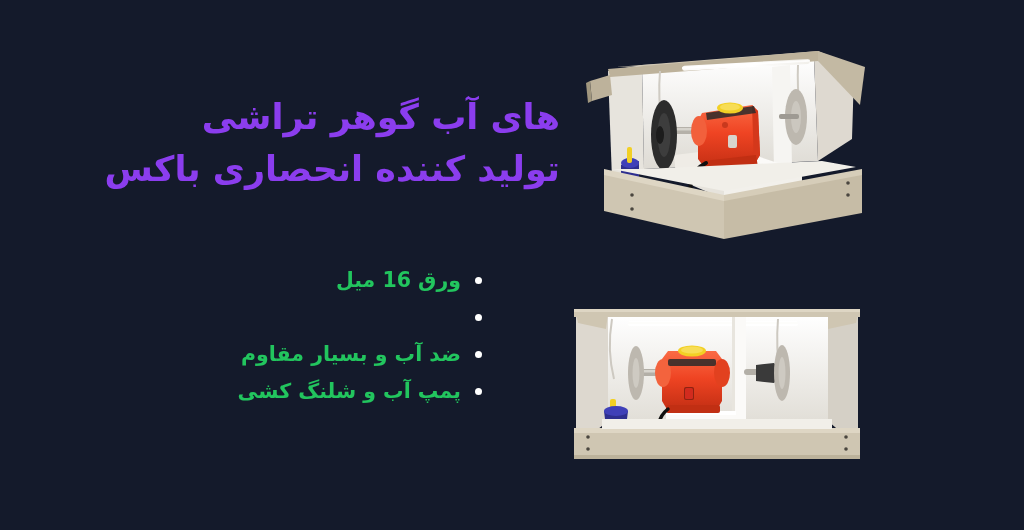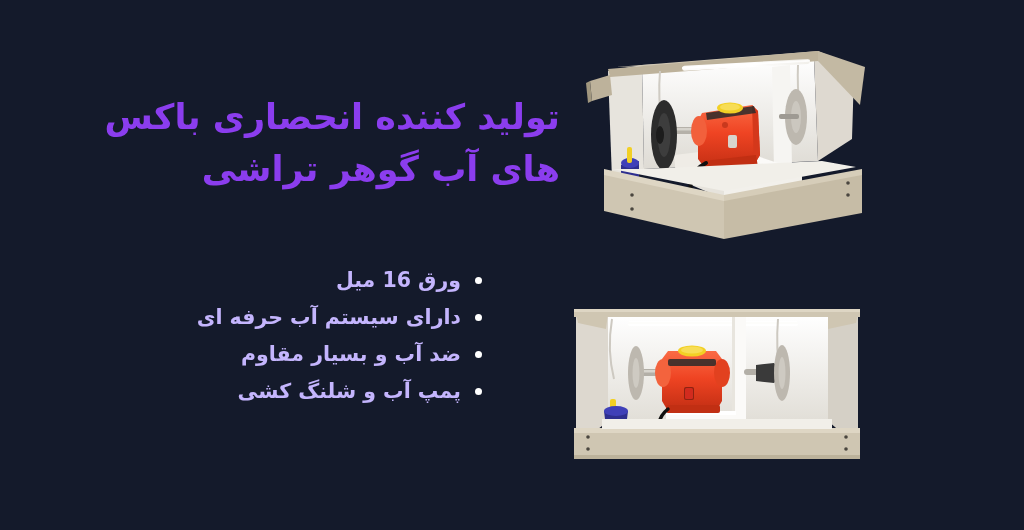--- a/index.html
+++ b/index.html
@@ -44,21 +44,21 @@
     right: 542px;
     width: 300px;
     direction: rtl;
     text-align: right;
     list-style: none;
     margin: 0;
     padding: 0;
   }
   #features li {
     position: relative;
-    color: #c4b5fd;
+    color: #22c55e;
     font-size: 20.5px;
     font-weight: bold;
     line-height: 37px;
     height: 37px;
     padding-right: 21px;
     white-space: nowrap;
   }
   #features li .dot {
     position: absolute;
     right: 0;
@@ -88,32 +88,31 @@
   }
 
   .photo svg { display: block; width: 100%; height: 100%; }
 </style>
 </head>
 <body>
 
 <div id="poster">
 
   <div id="headline">
+    <span class="hl-line">های آب گوهر تراشی</span>
     <span class="hl-line">تولید کننده انحصاری باکس</span>
-    <span class="hl-line">های آب گوهر تراشی</span>
   </div>
 
   <ul id="features">
     <li>
       <span class="dot"></span>
       <span>ورق 16 میل</span>
     </li>
     <li>
       <span class="dot"></span>
-      <span>دارای سیستم آب حرفه ای</span>
     </li>
     <li>
       <span class="dot"></span>
       <span>ضد آب و بسیار مقاوم</span>
     </li>
     <li>
       <span class="dot"></span>
       <span>پمپ آب و شلنگ کشی</span>
     </li>
   </ul>

